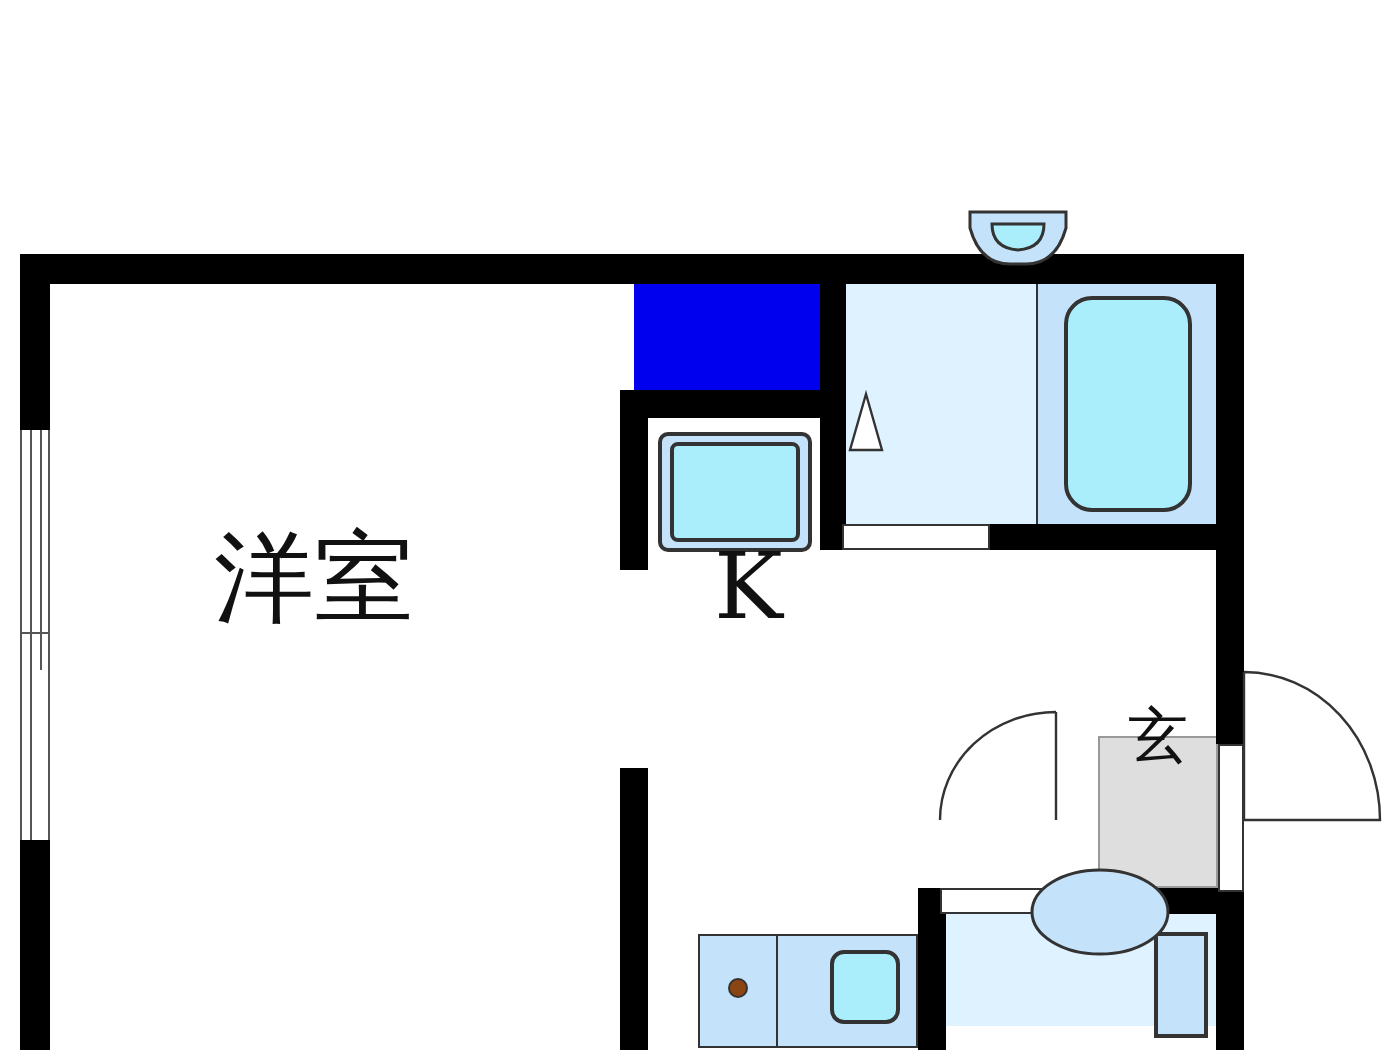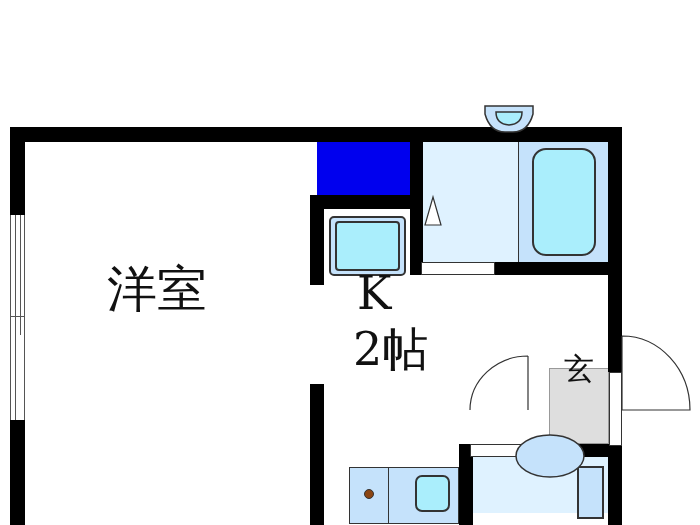--- a/index.html
+++ b/index.html
@@ -65,15 +65,14 @@
 
     <ellipse cx="550" cy="420" rx="34" ry="21" fill="#c5e2fb" stroke="#333" stroke-width="1.5"></ellipse>
 
     <path d="M528 320 L528 374 M470 374 A58 54 0 0 1 528 320" fill="none" stroke="#333" stroke-width="1.2"></path>
 
     <path d="M622 300 L622 374 L690 374 A68 74 0 0 0 622 300" fill="none" stroke="#333" stroke-width="1.2"></path>
   </svg>
 
   <span class="label" style="left:107px;top:228px;font-size:50px;">洋室</span>
   <span class="label" style="left:357px;top:234px;font-size:46px;">K</span>
-  <span class="label" style="left:353px;top:290px;font-size:46px;">2帖</span>
   <span class="label" style="left:564px;top:318px;font-size:30px;">玄</span>
 </div>
 
 </body></html>

